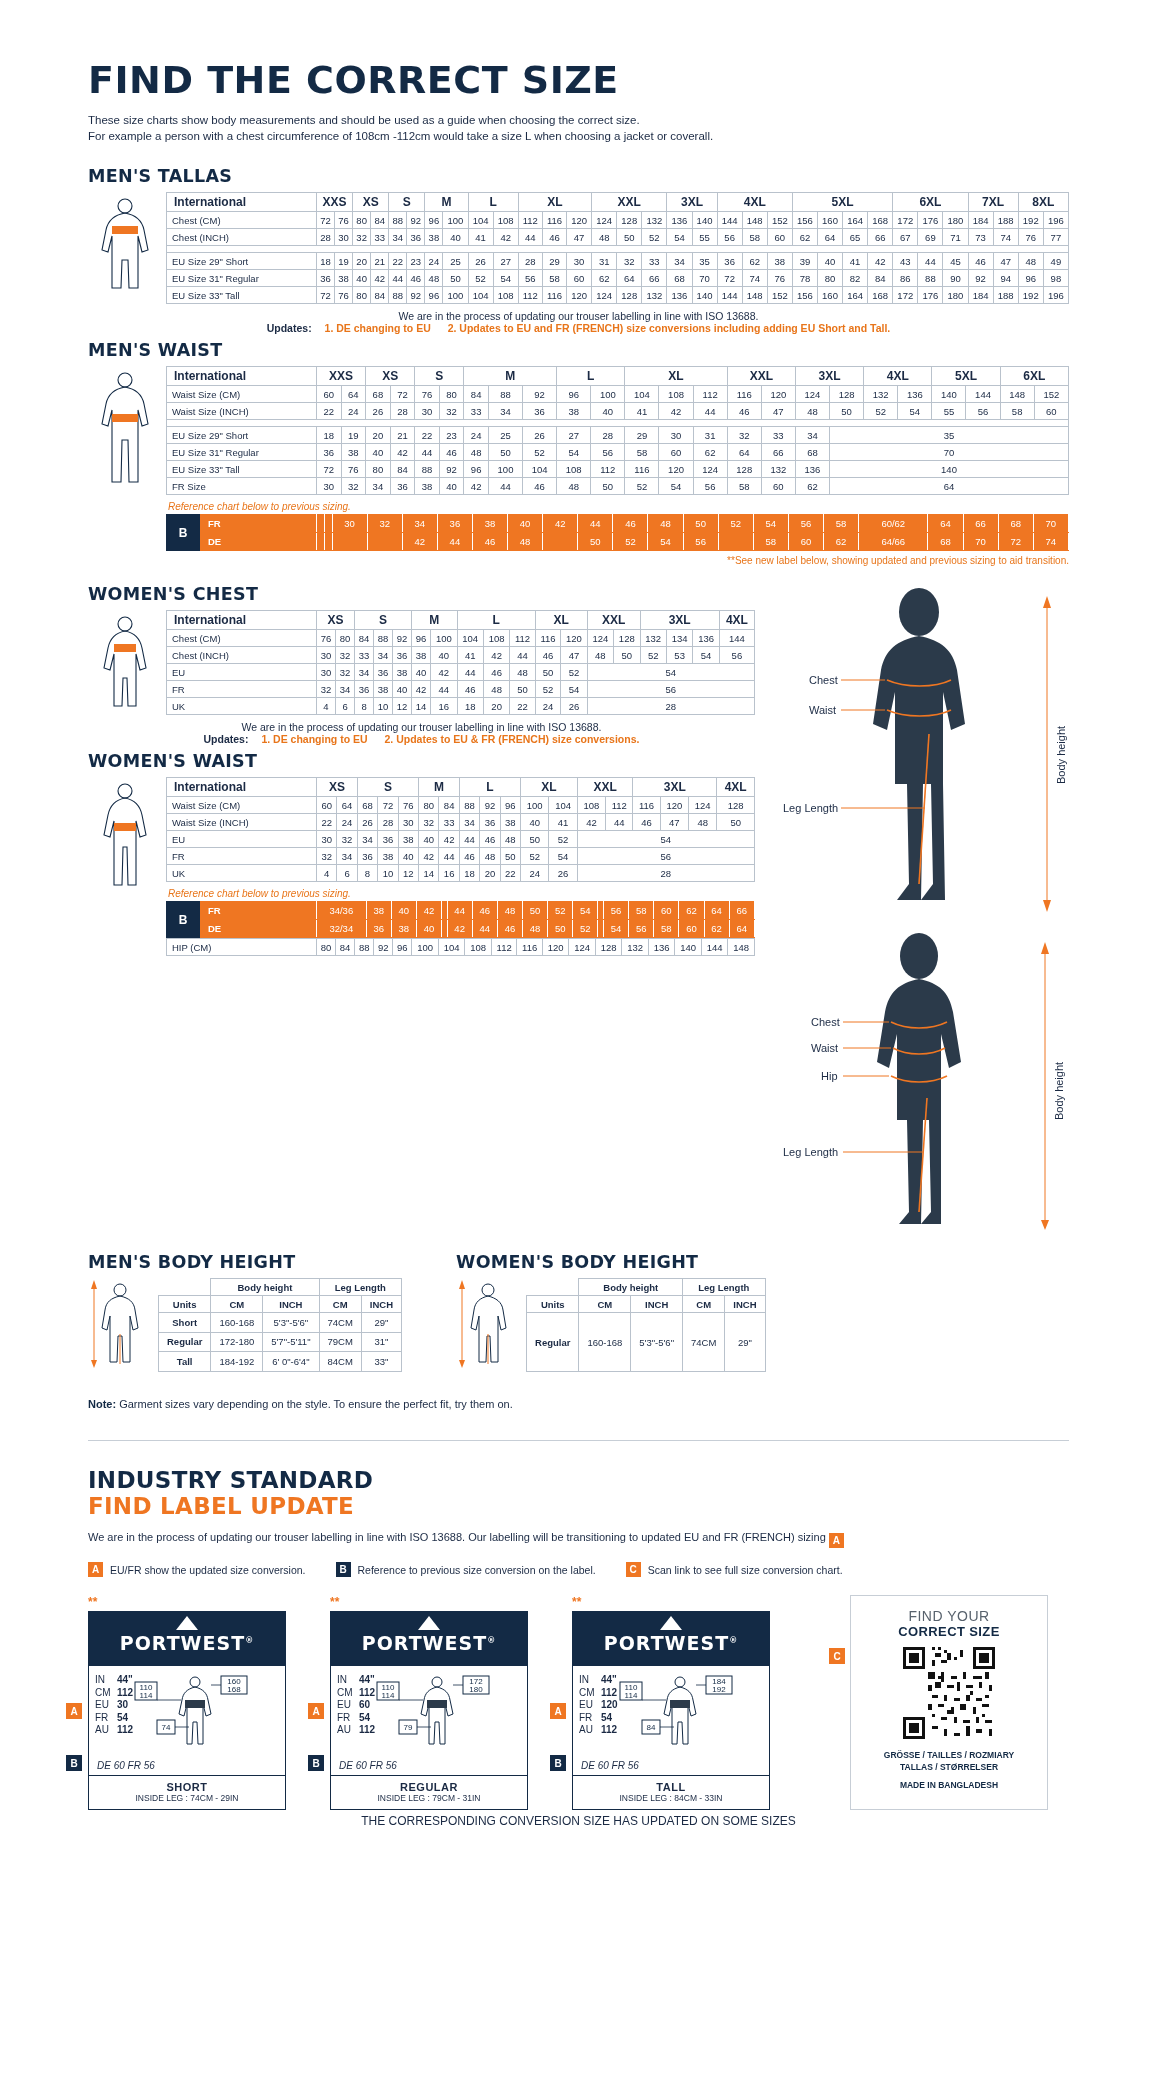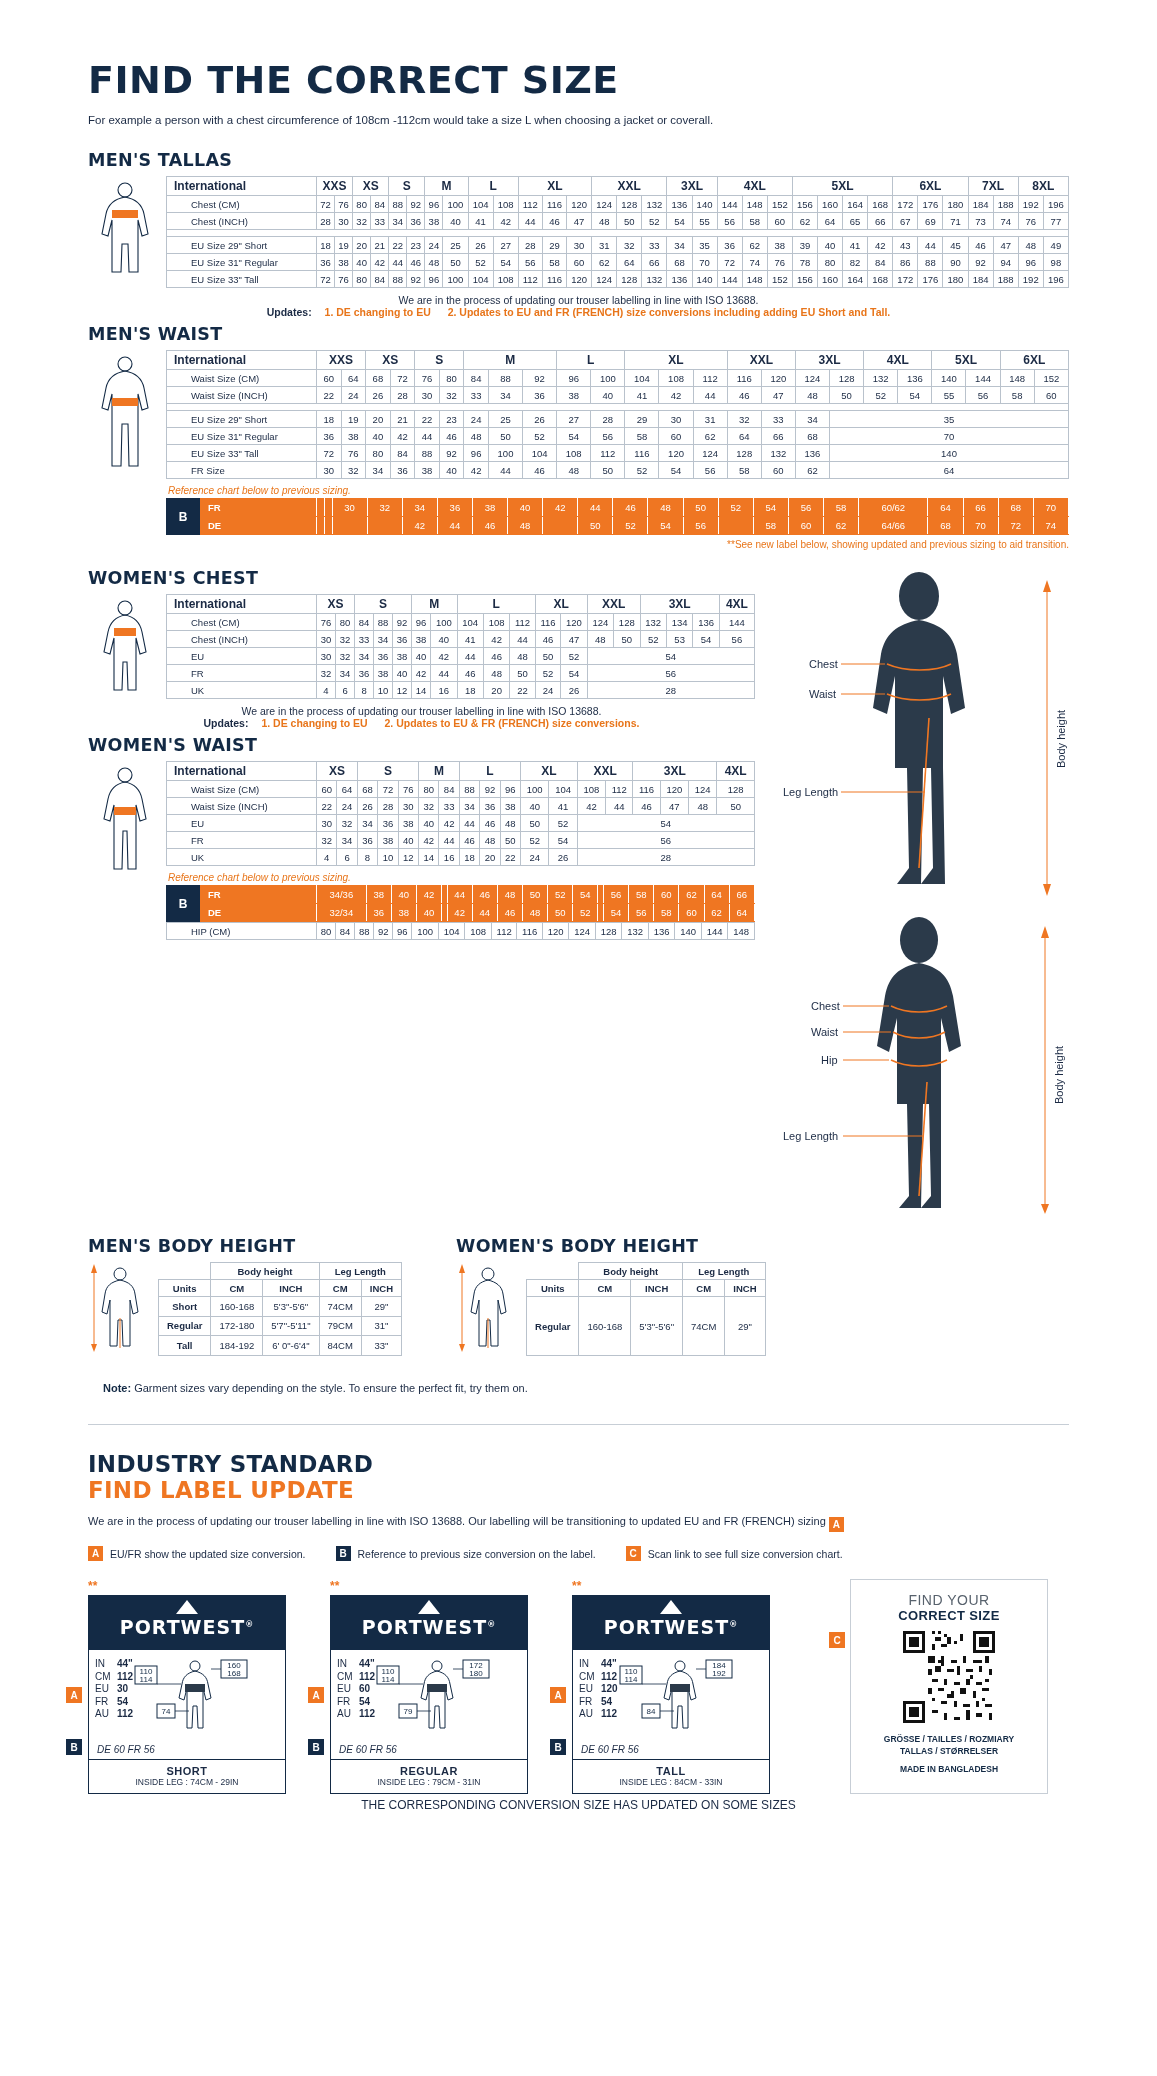--- a/index.html
+++ b/index.html
@@ -42,21 +42,21 @@
   table.sz th, table.sz td {
     border: 1px solid #b9c2cc;
     text-align: center;
     padding: 2px 1px;
     height: 17px;
     color: #1b2a44;
     white-space: nowrap;
   }
   table.sz th.lbl, table.sz td.lbl {
     text-align: left;
-    padding-left: 24px;
+    padding-left: 5px;
     width: 150px;
     font-weight: normal;
   }
   table.sz thead th { font-weight: 700; font-size: 12px; }
   table.sz th.intl { font-weight: 700; text-align: left; padding-left: 7px; }
   tr.spacer td { border-left: 1px solid #b9c2cc; border-right: 1px solid #b9c2cc; border-top: none; border-bottom: none; height: 7px; }
 
   .notice { font-size: 10.5px; color: #1b2a44; margin: 6px 0 6px 0; }
   .notice .upd { color: #1b2a44; font-weight: 700; }
   .notice .kw { color: #e8751a; font-weight: 700; }
@@ -81,21 +81,21 @@
   .left-col { flex: 1 1 auto; min-width: 0; }
   .right-col { width: 300px; flex: 0 0 300px; }
 
   
   .bh-wrap { display: flex; gap: 54px; margin-top: 18px; }
   table.bh { border-collapse: collapse; font-size: 9.5px; }
   table.bh th, table.bh td { border: 1px solid #b9c2cc; text-align: center; padding: 2px 8px; height: 17px; }
   table.bh th { font-weight: 700; }
   .bh-fig { width: 70px; flex: 0 0 70px; }
 
-  .note-line { font-size: 11px; margin-top: 26px; margin-left: 15px; }
+  .note-line { font-size: 11px; margin-top: 26px; }
   .note-line b { color: #132a45; }
 
   hr.div { border: none; border-top: 1px solid #c7ced6; margin: 30px 0 26px 0; }
 
   h2.ind { font-size: 23px; font-weight: 700; color: #132a45; margin: 0; letter-spacing: 0.3px; font-family: "DejaVu Sans", sans-serif;}
   h2.ind2 { font-size: 23px; font-weight: 700; color: #ef7622; margin: 0 0 12px 0; letter-spacing: 0.3px; font-family: "DejaVu Sans", sans-serif;}
   .ind-sub { font-size: 11px; color: #1b2a44; margin-bottom: 14px; }
   .badge-sq {
     display: inline-flex; width: 15px; height: 15px; background: #ef7622; color: #fff;
     font-weight: 700; font-size: 10px; align-items: center; justify-content: center; vertical-align: -3px;
@@ -134,20 +134,21 @@
 
   .model-img { position: relative; }
 </style>
 </head>
 <body>
 
 <div class="page">
 
   <h1 class="main-title">FIND THE CORRECT SIZE</h1>
   <div class="intro">
+    <div>These size charts show body measurements and should be used as a guide when choosing the correct size.</div>
     <div>For example a person with a chest circumference of 108cm -112cm would take a size L when choosing a jacket or coverall.</div>
   </div>
 
   <h2 class="section-title">MEN'S TALLAS</h2>
   <div class="block row-flex">
     <div class="figure-col">
       <svg width="74" height="96" viewBox="0 0 74 96">
         <g fill="none" stroke="#132a45" stroke-width="1.1">
           <circle cx="37" cy="10" r="7"></circle>
           <path d="M37 17 C26 19 20 24 18 34 L14 54 L20 56 L24 40 L24 92 L33 92 L34 64 L40 64 L41 92 L50 92 L50 40 L54 56 L60 54 L56 34 C54 24 48 19 37 17 Z"></path>

